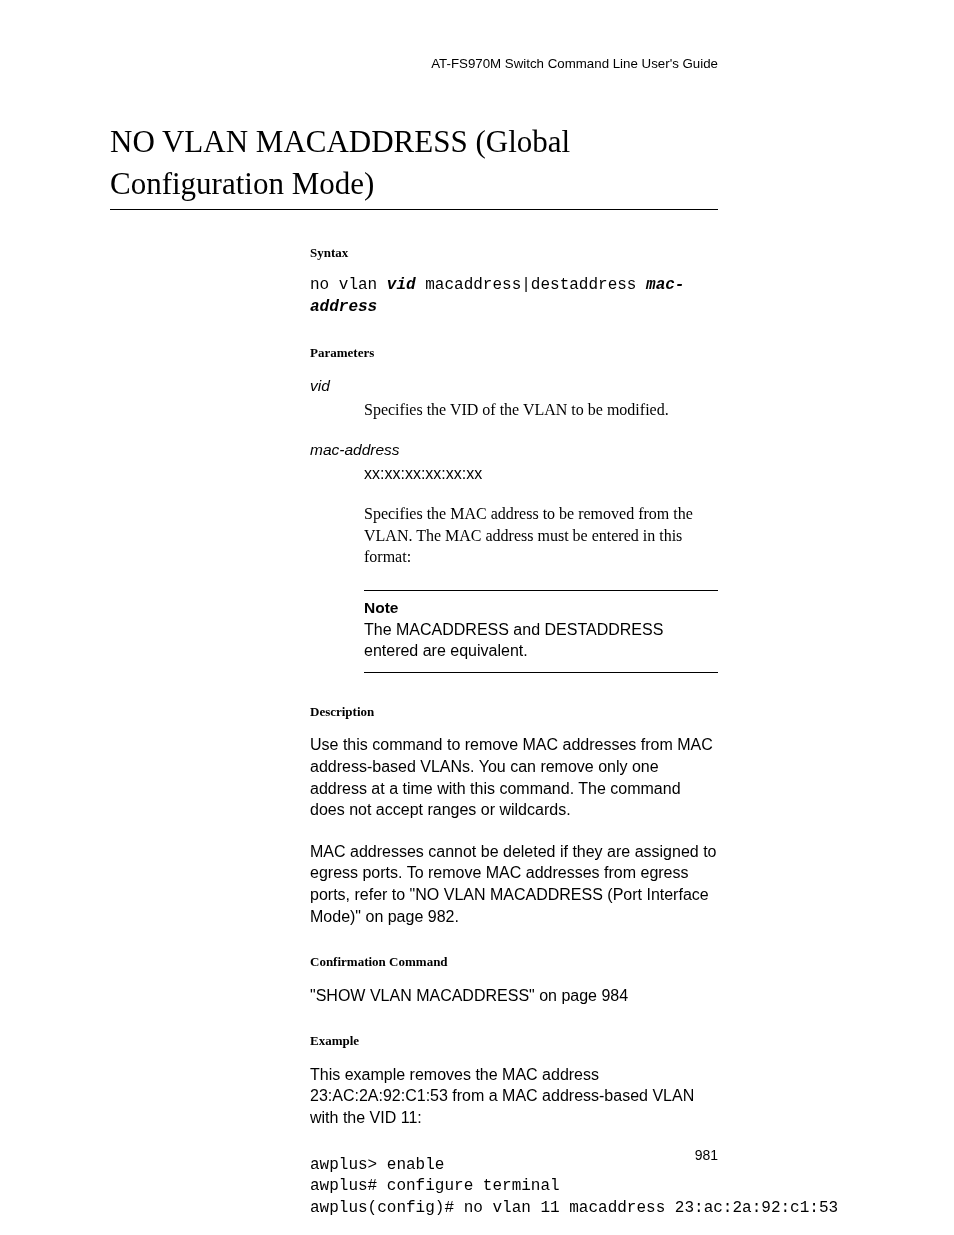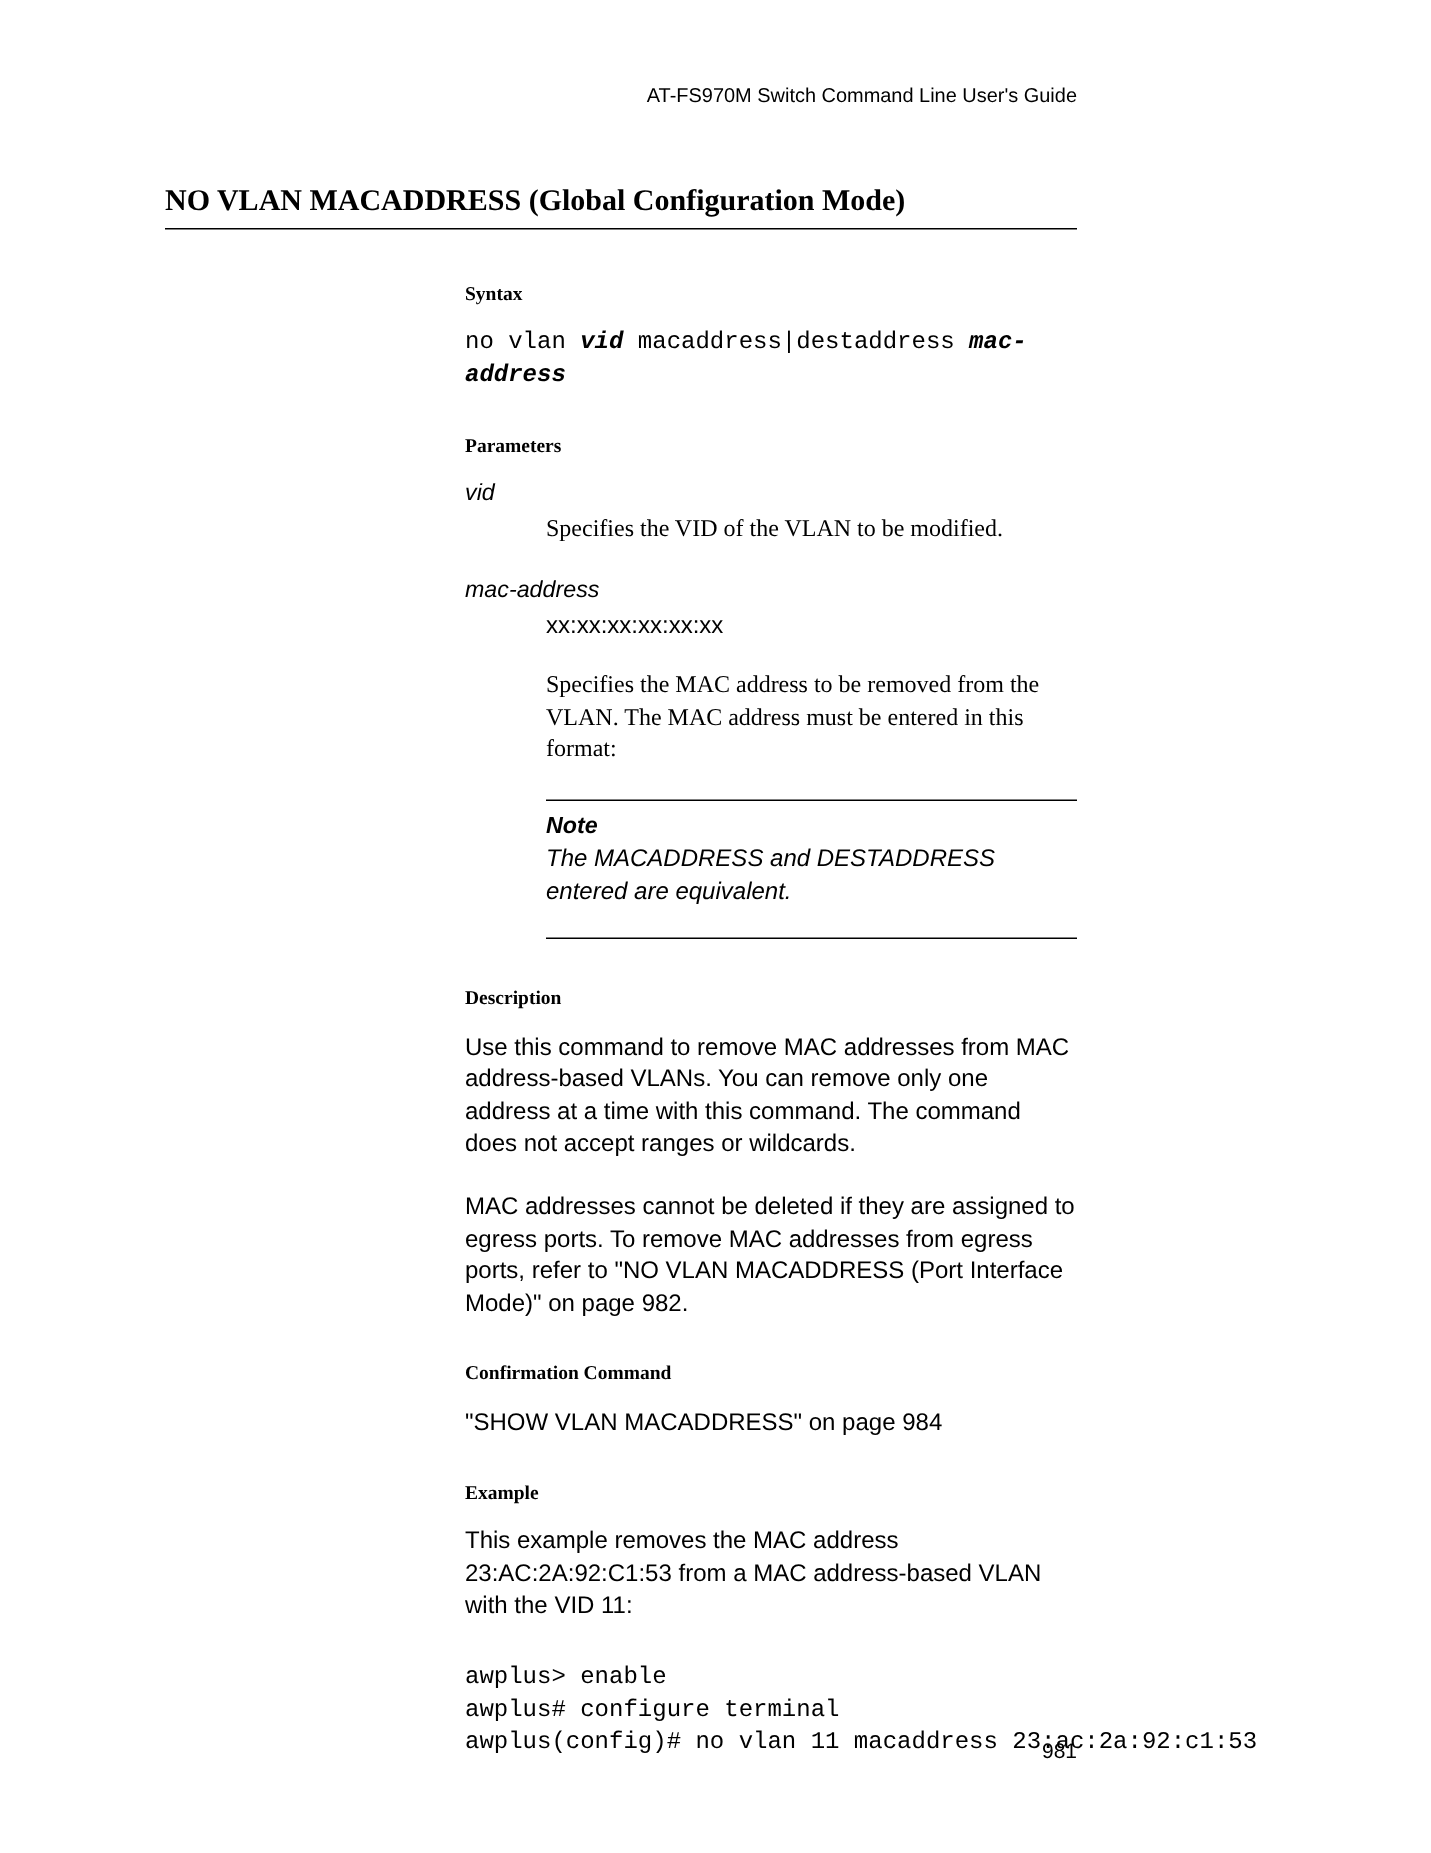--- a/index.html
+++ b/index.html
@@ -21,22 +21,22 @@
     box-sizing: border-box;
     padding: 55px 90px 0 110px;
   }
   .running-header {
     text-align: right;
     font-size: 13.3px;
     margin-bottom: 48px;
   }
   .page-title {
     font-family: "Times New Roman", Times, serif;
-    font-weight: bold;
-    font-size: 20px;
+    font-weight: normal;
+    font-size: 31px;
     margin: 0 0 4px 0;
   }
   .title-rule {
     border: none;
     border-top: 1.3px solid #000;
     margin: 0 0 34px 0;
   }
   .content {
     margin-left: 200px;
     max-width: 556px;
@@ -61,43 +61,42 @@
   }
   .param-desc {
     margin: 2px 0 20px 54px;
   }
   .param-desc p { margin: 0 0 18px 0; }
   .param-desc p:last-child { margin-bottom: 0; font-family: Liberation Serif, serif; }
   .note-box {
     margin: 22px 0 30px 54px;
     border-top: 1px solid #000;
     border-bottom: 1px solid #000;
-    padding: 6px 0 20px 0;
-    font-style: italic;
+    padding: 6px 0 10px 0;
   }
   .note-box .note-label {
     font-weight: bold;
     font-size: 15.5px;
   }
   .note-box .note-text {
     display: block;
   }
   .body-p {
     margin: 0 0 20px 0;
   }
   .body-p:last-of-type { margin-bottom: 26px; }
   .example-code {
     font-family: "Courier New", Courier, monospace;
     font-size: 16px;
     white-space: pre;
     margin: 0;
   }
   .page-number {
     position: absolute;
-    bottom: 58px;
+    bottom: 70px;
     right: 90px;
     font-size: 14px;
   }
   .block { margin-bottom: 26px; }
   .block.tight { margin-bottom: 22px; }
 </style>
 </head>
 <body>
 
 <div class="page">

